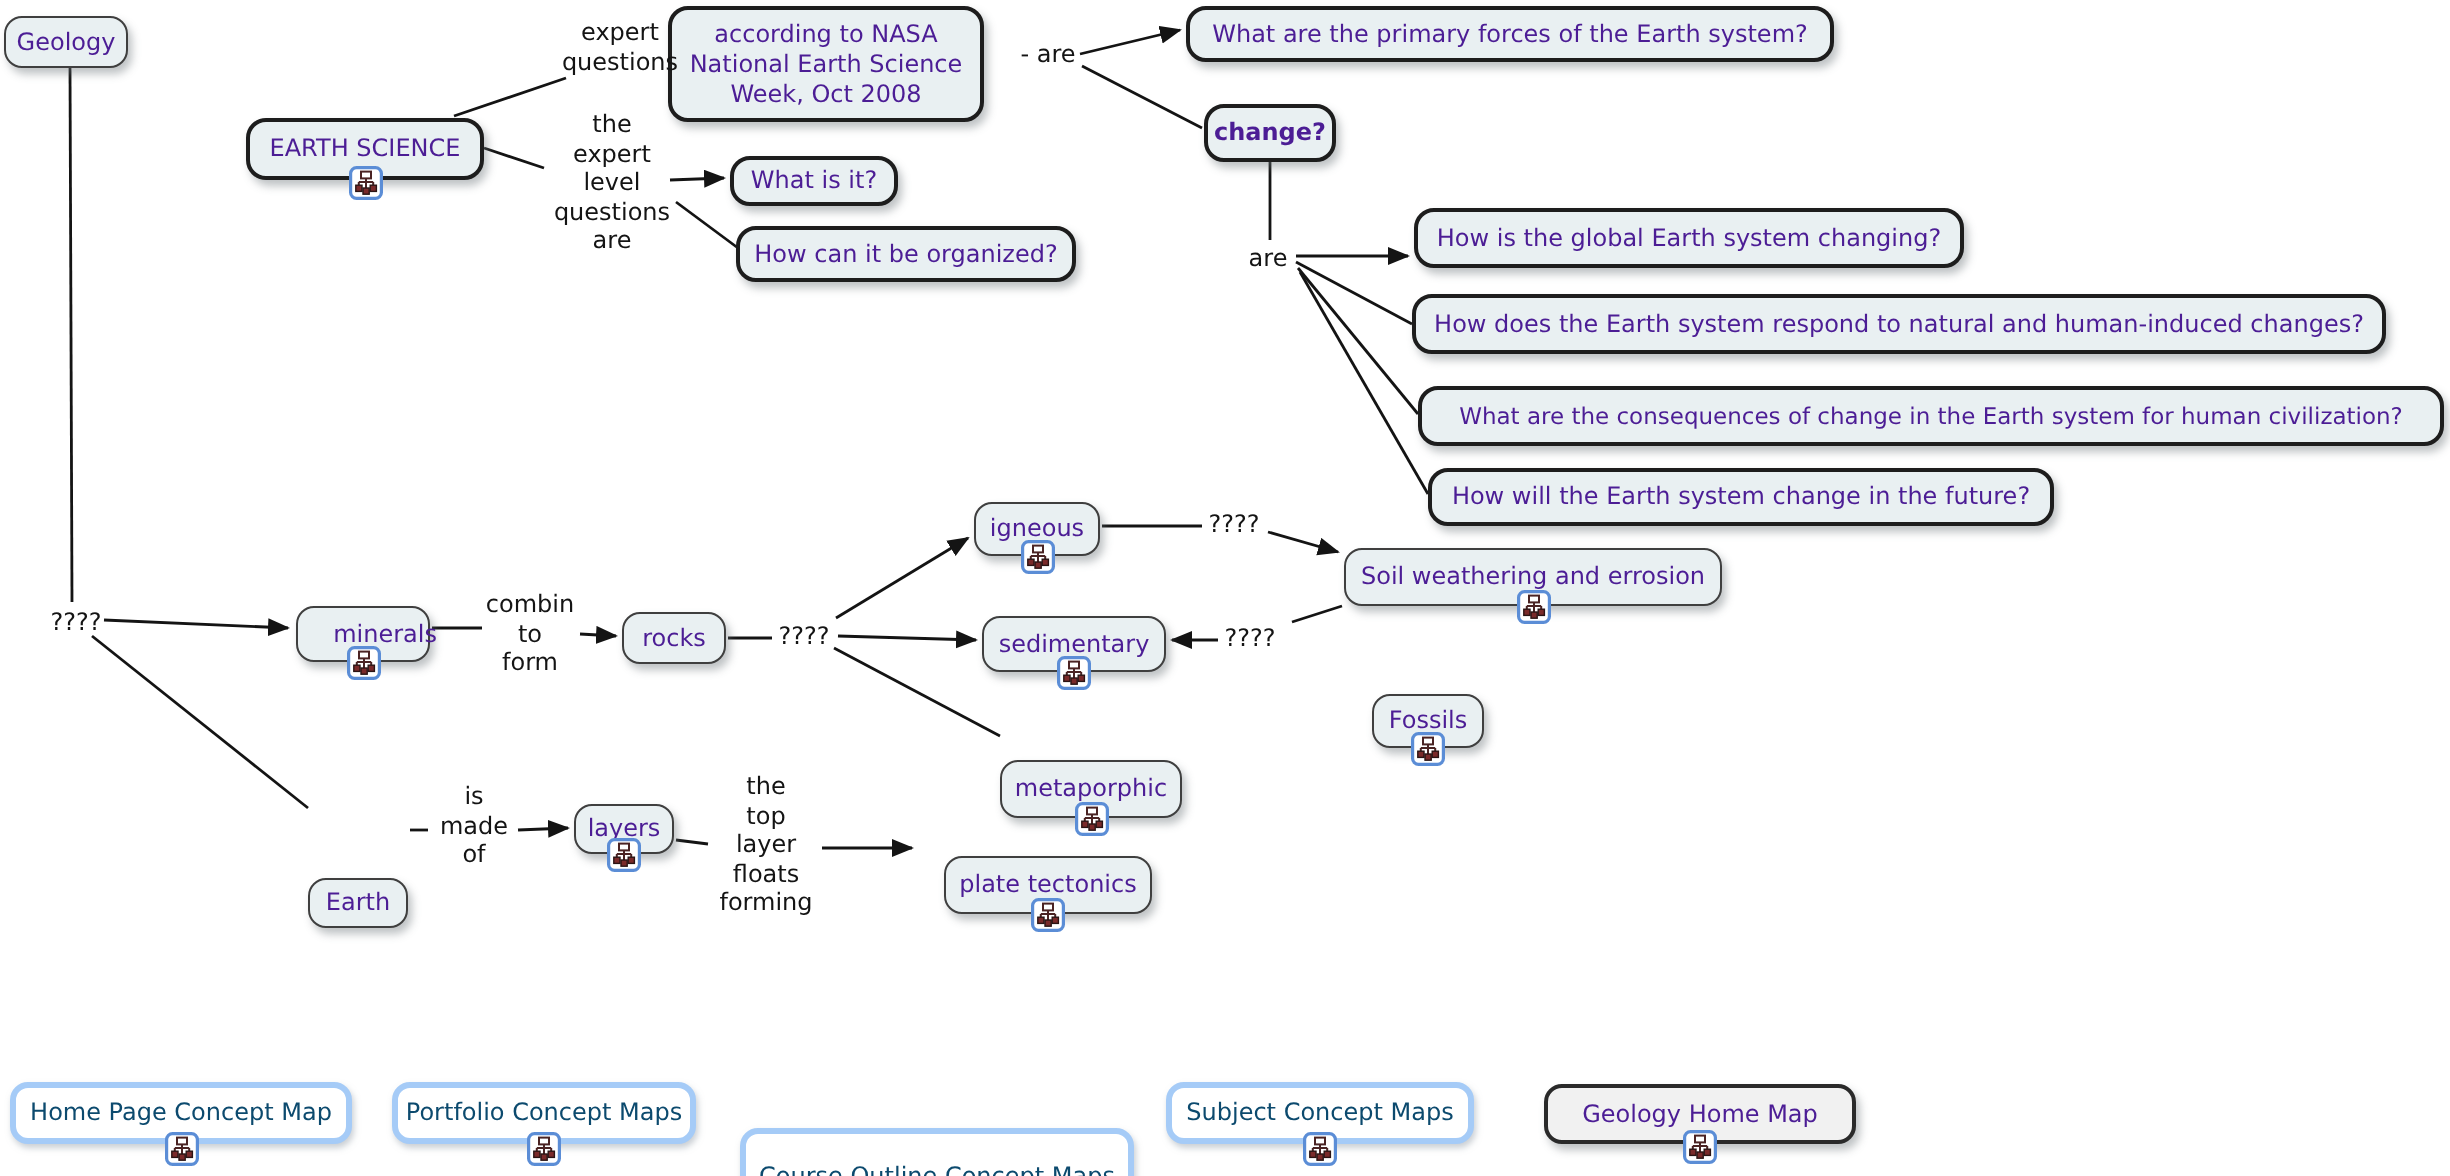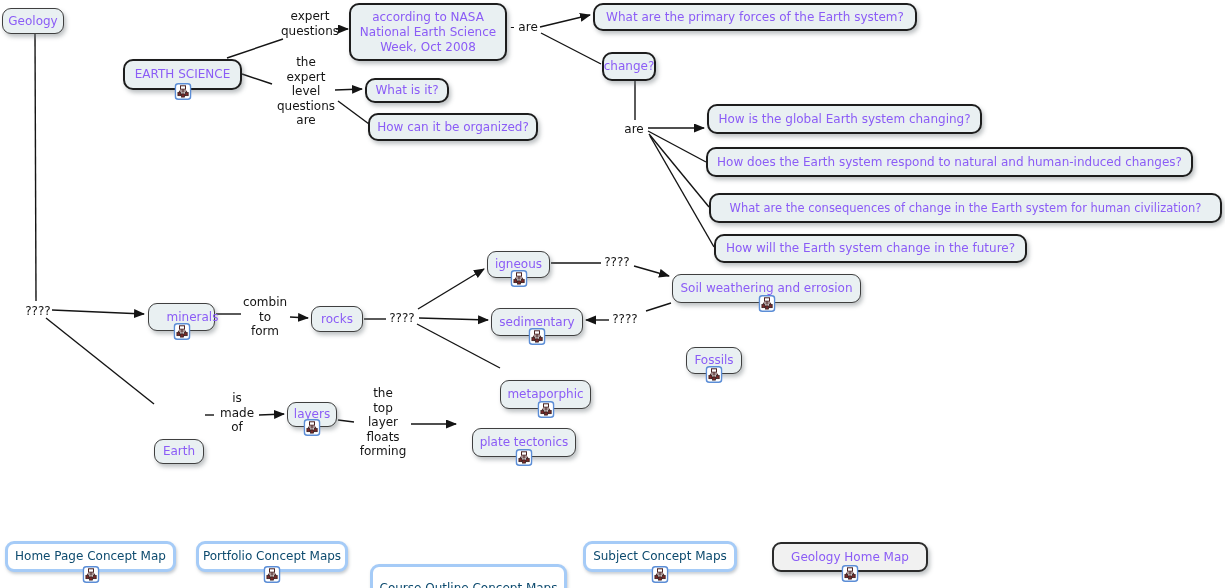--- a/index.html
+++ b/index.html
@@ -3,21 +3,21 @@
 <meta charset="utf-8">
 <style>
   html,body{margin:0;padding:0;background:#fff;}
   #canvas{
     position:relative;width:1225px;height:588px;background:#ffffff;
     font-family:"DejaVu Sans","Liberation Sans",sans-serif;overflow:hidden;
   }
   #edge-svg{position:absolute;left:0;top:0;width:1225px;height:588px;}
   .node{
     position:absolute;box-sizing:border-box;display:flex;align-items:center;justify-content:center;
-    text-align:center;font-size:12px;color:#8b5cf6;background:#e9f0f2;border:1.3px solid #3f3f3f;
+    text-align:center;font-size:12px;color:#4c1d95;background:#e9f0f2;border:1.3px solid #3f3f3f;
     border-radius:9px;box-shadow:2px 3px 4px rgba(110,120,125,0.45);
     white-space:nowrap;line-height:1.25;padding:1px 6px;
   }
   .node.bold{border:2px solid #1d1d1d;border-radius:10px;}
   .node.blue{border:3px solid #a5cbf7;background:#ffffff;color:#0c4a6e;border-radius:9px;
     box-shadow:1px 2px 3px rgba(150,160,170,0.5);}
   .node.home{border:2px solid #2a2a2a;background:#f1f1f1;}
   .node.multiline{white-space:pre-line;}
   .node.fs11{font-size:11.5px;}
   .map-label{
@@ -76,27 +76,27 @@
         <span>EARTH SCIENCE</span>
         <svg class="node-icon" viewBox="0 0 17 17" style="top: 22px;">
     <rect x="0.8" y="0.8" width="15.4" height="15.4" rx="3" fill="#ffffff" stroke="#5b8dd6" stroke-width="1.6"></rect>
     <rect x="6" y="2.8" width="5" height="3.4" fill="#ffffff" stroke="#4a2323" stroke-width="1"></rect>
     <path d="M8.5 6.2 v1.8 M4.9 8 h7.2 M4.9 8 v1.6 M12.1 8 v1.6 M8.5 8 v3" stroke="#4a2323" stroke-width="1" fill="none"></path>
     <rect x="3.4" y="9.6" width="3.1" height="3.1" fill="#7a2a2a" stroke="#2a1414" stroke-width="0.7"></rect>
     <rect x="7" y="11" width="3.1" height="3.1" fill="#7a2a2a" stroke="#2a1414" stroke-width="0.7"></rect>
     <rect x="10.6" y="9.6" width="3.1" height="3.1" fill="#7a2a2a" stroke="#2a1414" stroke-width="0.7"></rect>
   </svg>
       </div>
-      <div class="node bold multiline" style="left: 349px; top: 3px; width: 158px; height: 58px;"><span>according to NASA
+      <div class="node bold multiline" style="left: 334px; top: 3px; width: 158px; height: 58px;"><span>according to NASA
 National Earth Science
 Week, Oct 2008</span></div>
       <div class="node bold" style="left: 593px; top: 3px; width: 324px; height: 28px;">
         <span>What are the primary forces of the Earth system?</span>
       </div>
-      <div class="node bold" style="left: 602px; top: 52px; width: 54px; height: 29px;">
+      <div class="node bold" style="left: 602px; top: 52px; width: 66px; height: 29px; font-weight: bold;">
         <span>change?</span>
       </div>
       <div class="node bold" style="left: 365px; top: 78px; width: 84px; height: 25px;">
         <span>What is it?</span>
       </div>
       <div class="node bold" style="left: 368px; top: 113px; width: 170px; height: 28px;">
         <span>How can it be organized?</span>
       </div>
       <div class="node bold" style="left: 707px; top: 104px; width: 275px; height: 30px;">
         <span>How is the global Earth system changing?</span>

